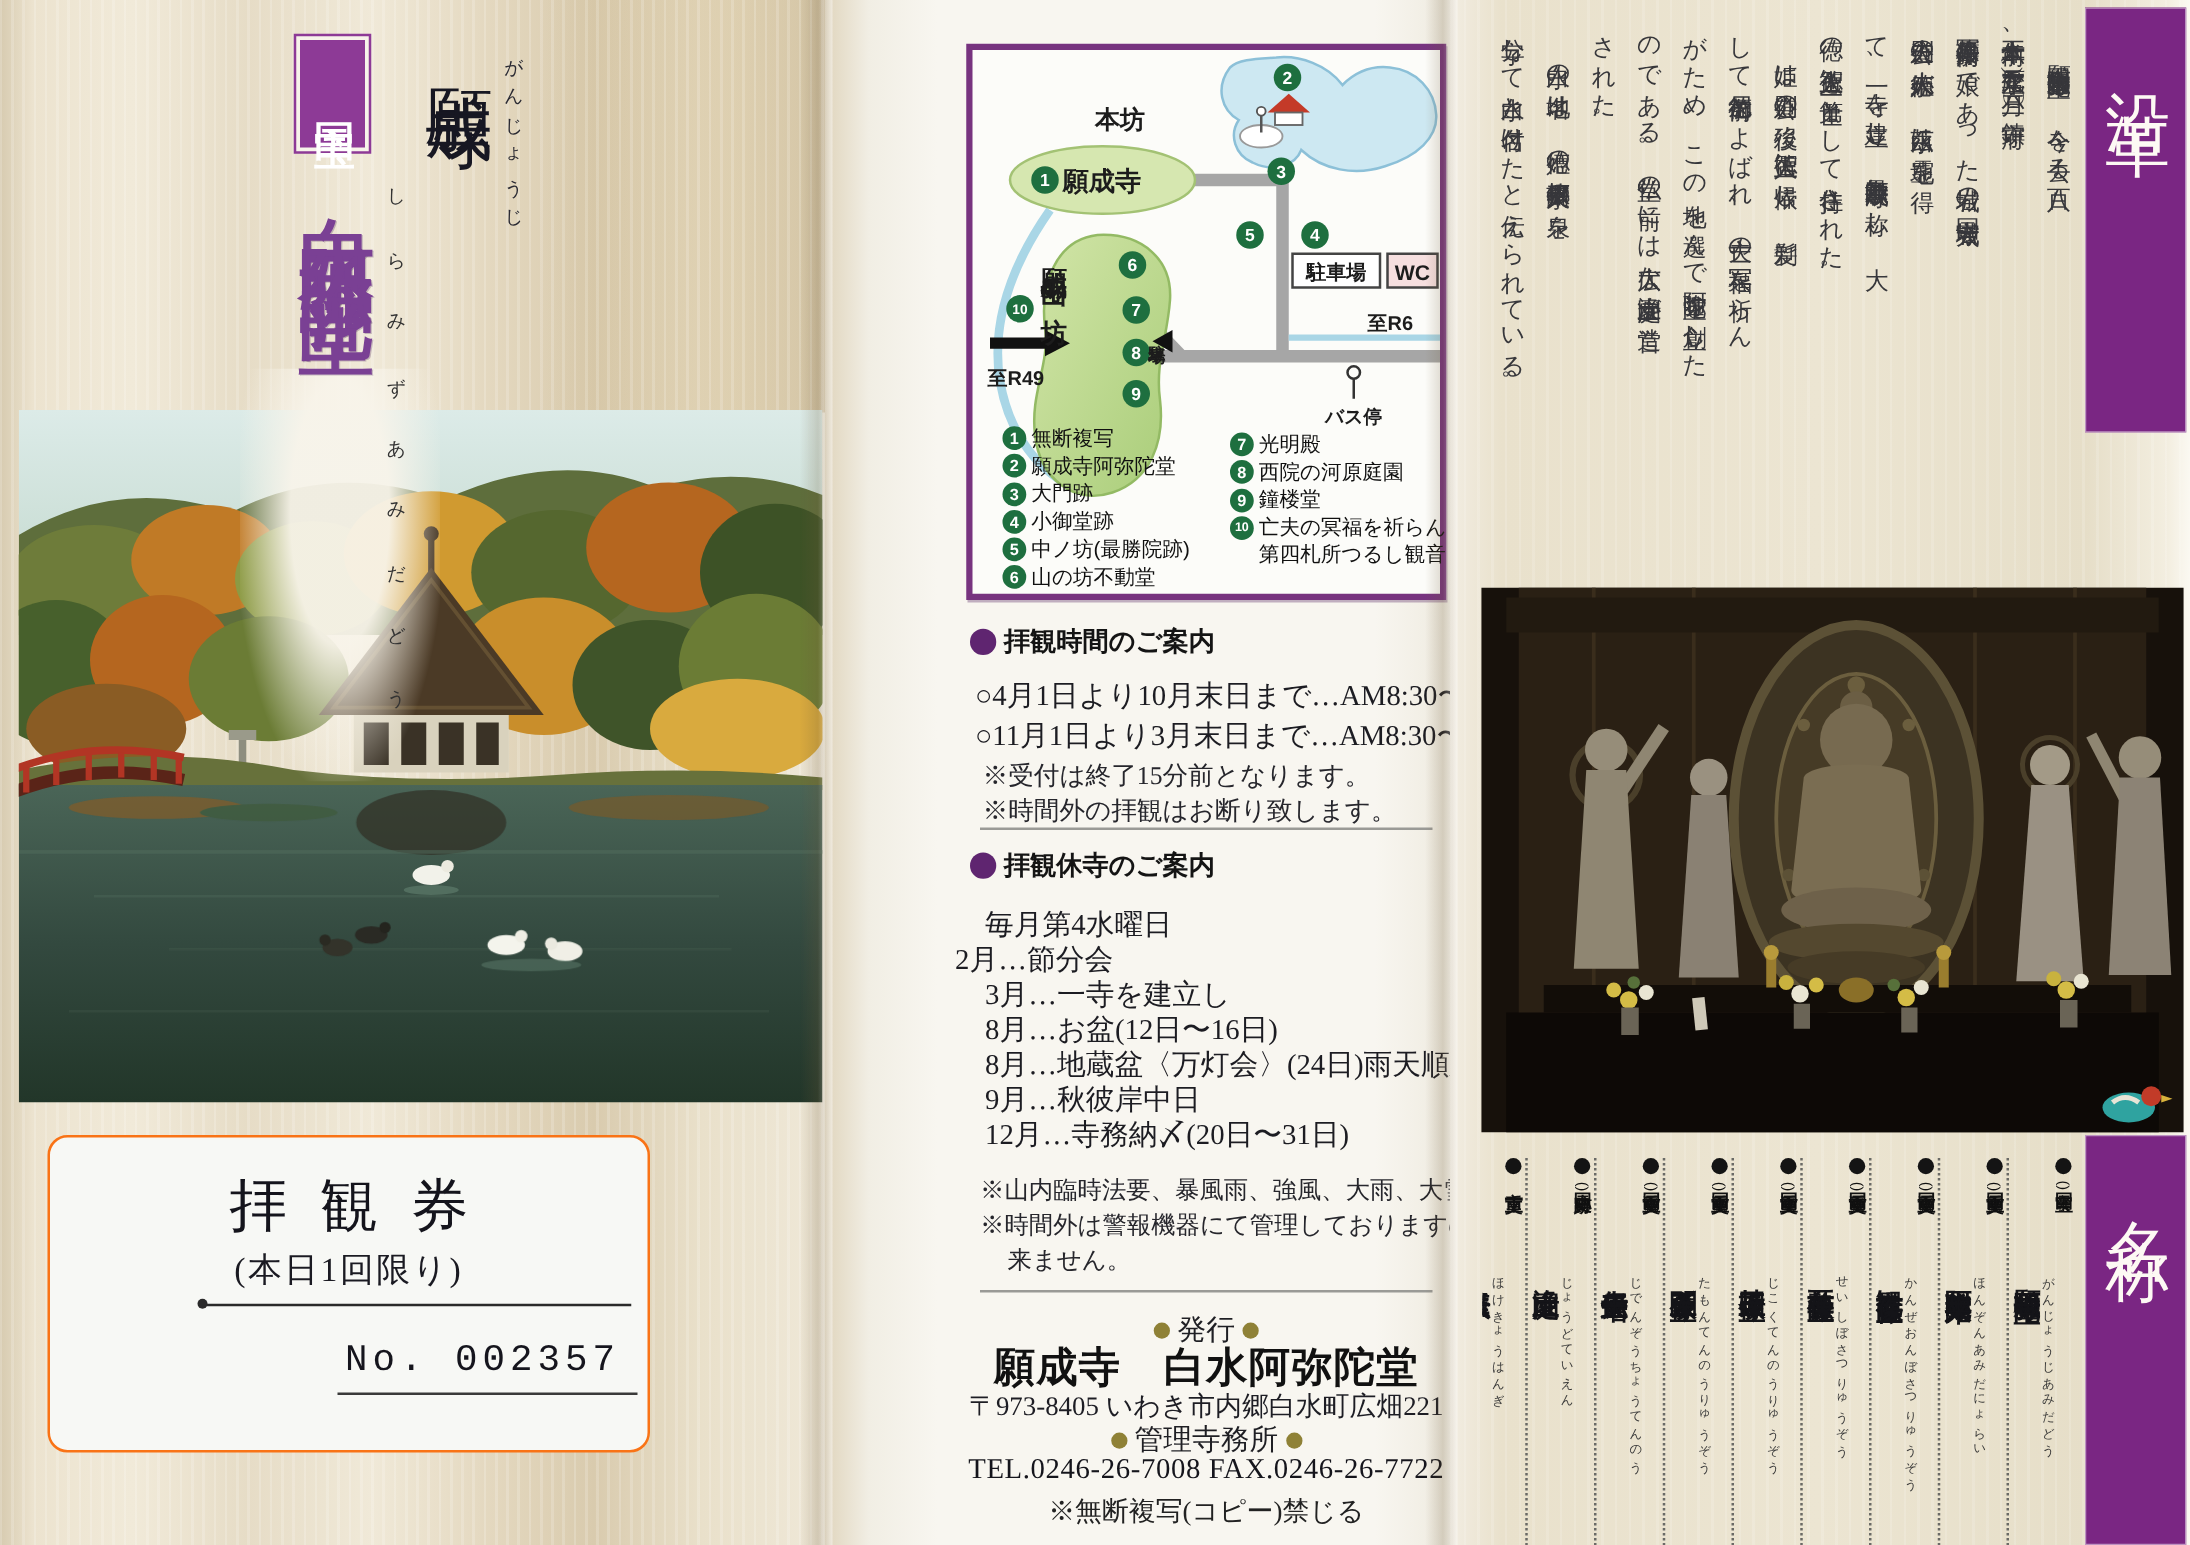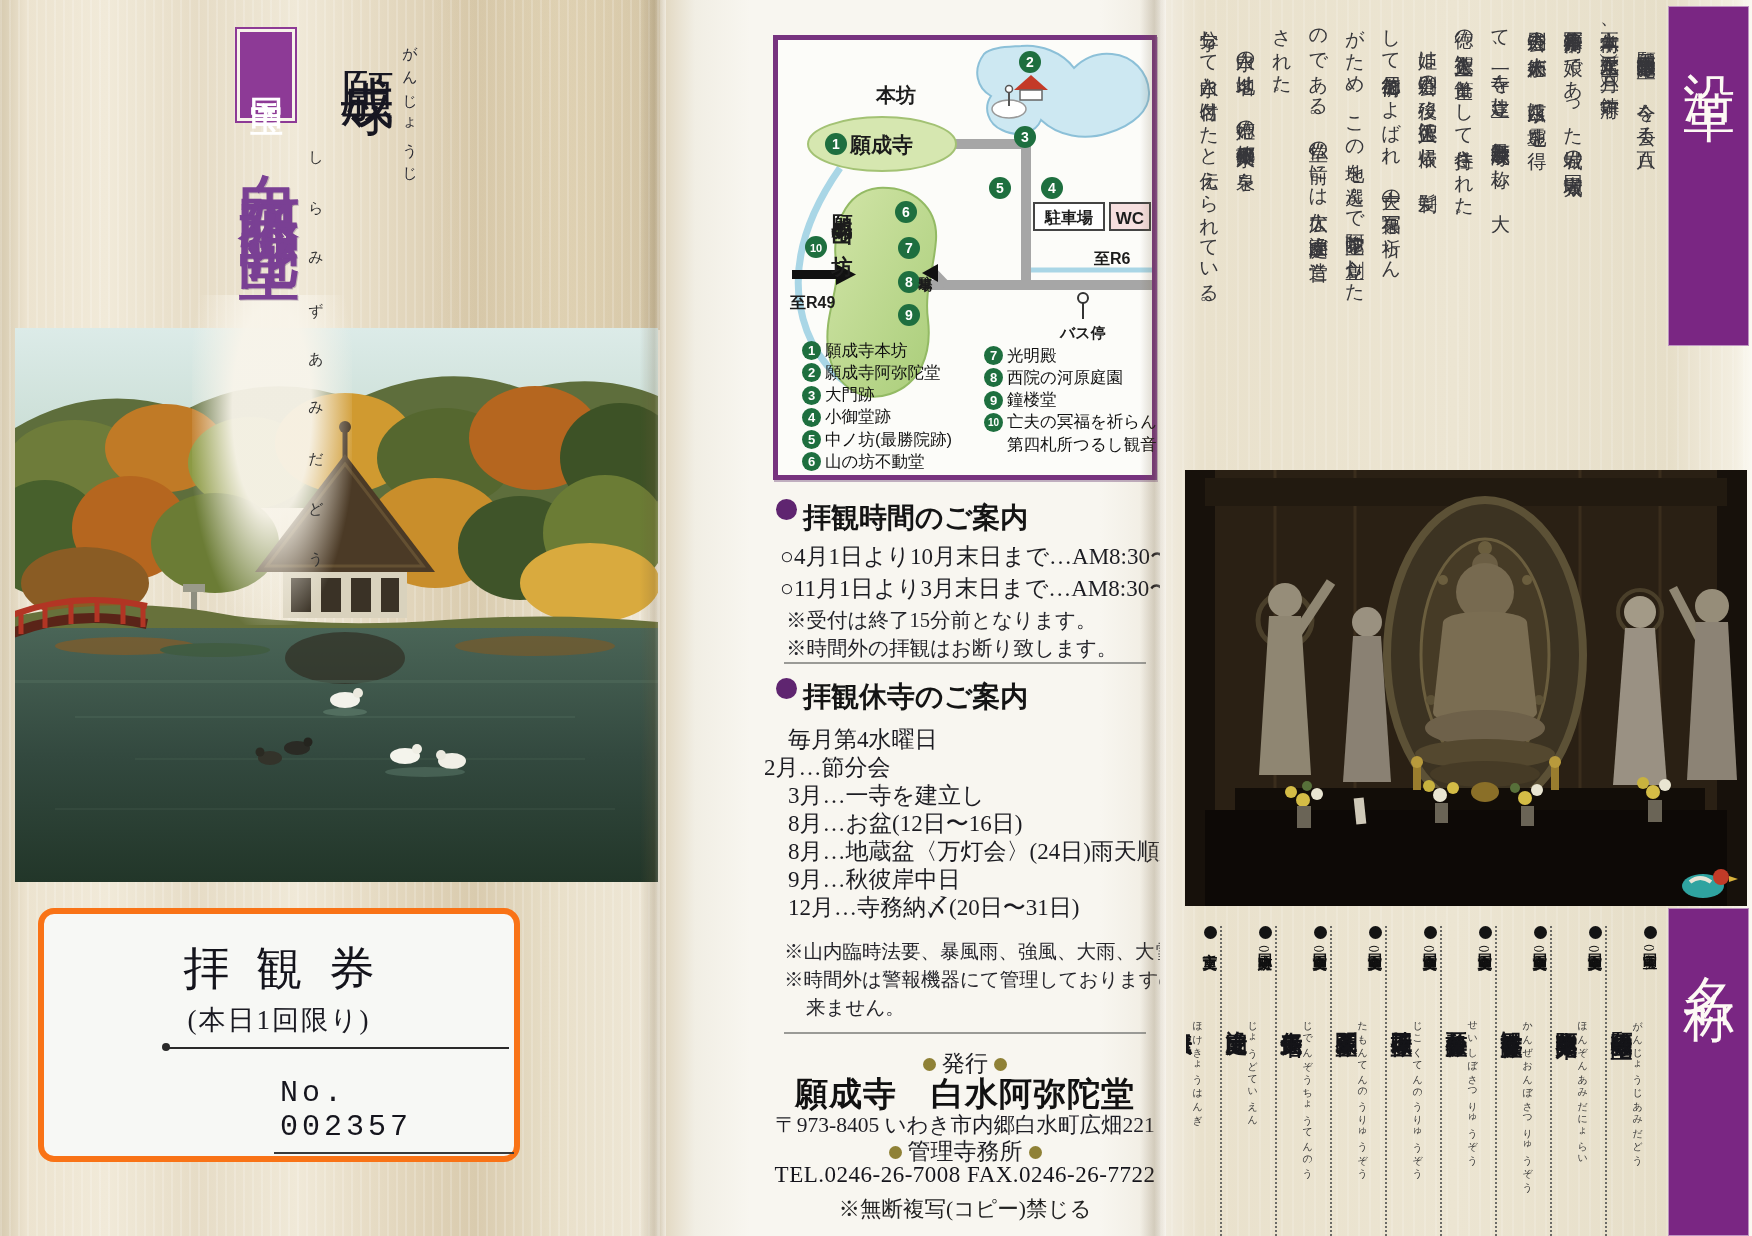--- a/index.html
+++ b/index.html
@@ -32,21 +32,21 @@
   .temple-name { left:330px; top:28px; font-size:54px; letter-spacing:5px; color:#171722; font-weight:500; }
   .temple-furi { left:400px; top:36px; font-size:15px; letter-spacing:7px; color:#2a2a33; }
   .kokuho-badge { left:240px; top:32px; width:52px; height:86px; background:#8d3a96;
     box-shadow:0 0 0 3px #f7f3ea,0 0 0 5px #8d3a96; display:flex; align-items:center; justify-content:center; }
   .kokuho-badge span { writing-mode:vertical-rl; color:#fff; font-size:33px; font-weight:700; letter-spacing:4px; }
   .hall-name { left:228px; top:126px; font-size:60px; letter-spacing:13px; color:#7a4094; font-weight:700; text-shadow:1px 1px 0 rgba(60,20,80,.25); }
   .hall-furi { left:306px; top:140px; font-size:15px; letter-spacing:33px; color:#333; }
 
   
   .ticket { left:38px; top:908px; width:482px; height:254px; background:#f7f8f5;
-    border:6px solid #f97316; border-radius:16px; }
+    border:2px solid #f97316; border-radius:16px; }
   .ticket-title { left:0; right:0; top:24px; text-align:center; font-size:46px; color:#14141c;
     letter-spacing:.58em; text-indent:.58em; }
   .ticket-sub { left:0; right:0; top:88px; text-align:center; font-size:27px; color:#1a1a22; letter-spacing:2px; }
   .ticket-line { left:125px; top:133px; width:340px; height:2px; background:#2a2a2a; }
   .ticket-dot { left:118px; top:129px; width:8px; height:8px; border-radius:50%; background:#2a2a2a; }
   .ticket-no { left:230px; top:162px; font-size:30px; letter-spacing:4px; color:#15151d;
     border-bottom:2px solid #3a3a3a; padding:0 14px 8px 6px; font-family:"Liberation Mono","DejaVu Sans Mono",monospace; }
 
   
   .map-box { left:773px; top:35px; width:384px; height:445px; background:#fcfcf9;
@@ -61,21 +61,21 @@
   .legend-right { left:206px; top:306px; }
   .lg-row { display:flex; align-items:center; height:19px; margin-bottom:3.3px; }
   .lg-badge { flex:0 0 19px; width:19px; height:19px; border-radius:50%; background:#1e6f3f; color:#fff;
     font-size:13px; font-weight:700; text-align:center; line-height:19px; margin-right:4px;
     font-family:"Liberation Sans","DejaVu Sans",sans-serif; }
   .lg-badge.ten { font-size:10px; }
   .lg-label { font-size:16.5px; color:#101010; font-weight:500; white-space:nowrap; }
   .lg-cont { padding-left:23px; font-size:16.5px; color:#101010; font-weight:500; height:19px; line-height:19px; }
 
   
-  .sec-head { display:flex; align-items:flex-start; font-size:28px; font-weight:700; color:#141414;font-family:Liberation Mono, monospace; }
+  .sec-head { display:flex; align-items:center; font-size:21px; font-weight:700; color:#141414;font-family:Liberation Mono, monospace; }
   .sec-dot { width:21px; height:21px; border-radius:50%; background:#5f2570; margin-right:6px; }
   .mid-line { font-size:23px; color:#1c1c22; white-space:nowrap; }
   .mid-note { font-size:20.5px; color:#26262c; white-space:nowrap; }
   .divider { height:1.5px; background:#9a9a96; }
   .pub-center { left:758px; width:414px; text-align:center; white-space:nowrap; }
   .pub-tag { font-size:23px; color:#1f1f24; }
   .pub-tag .odot { display:inline-block; width:13px; height:13px; border-radius:50%; background:#8f8136; margin:0 6px; }
   .pub-name { font-size:33px; font-weight:700; color:#111;
     font-family:"Liberation Sans","DejaVu Sans",sans-serif; letter-spacing:1px; }
   .pub-addr { font-size:21.5px; color:#1d1d24; }
@@ -301,21 +301,21 @@
         <text x="12" y="268" font-size="16">至R49</text>
         <text x="282" y="298" font-size="15">バス停</text>
       </g>
     </svg>
     <div class="map-vlabel hill-label">願成寺山の坊</div>
     <div class="map-vlabel pklabel2">駐車場</div>
 
     <div class="legend legend-left">
       <div class="lg-row">
           <span class="lg-badge">1</span>
-          <span class="lg-label">願成寺本坊</span>
+          <span class="lg-label">無断複写</span>
         </div>
       <div class="lg-row">
           <span class="lg-badge">2</span>
           <span class="lg-label">願成寺阿弥陀堂</span>
         </div>
       <div class="lg-row">
           <span class="lg-badge">3</span>
           <span class="lg-label">大門跡</span>
         </div>
       <div class="lg-row">

